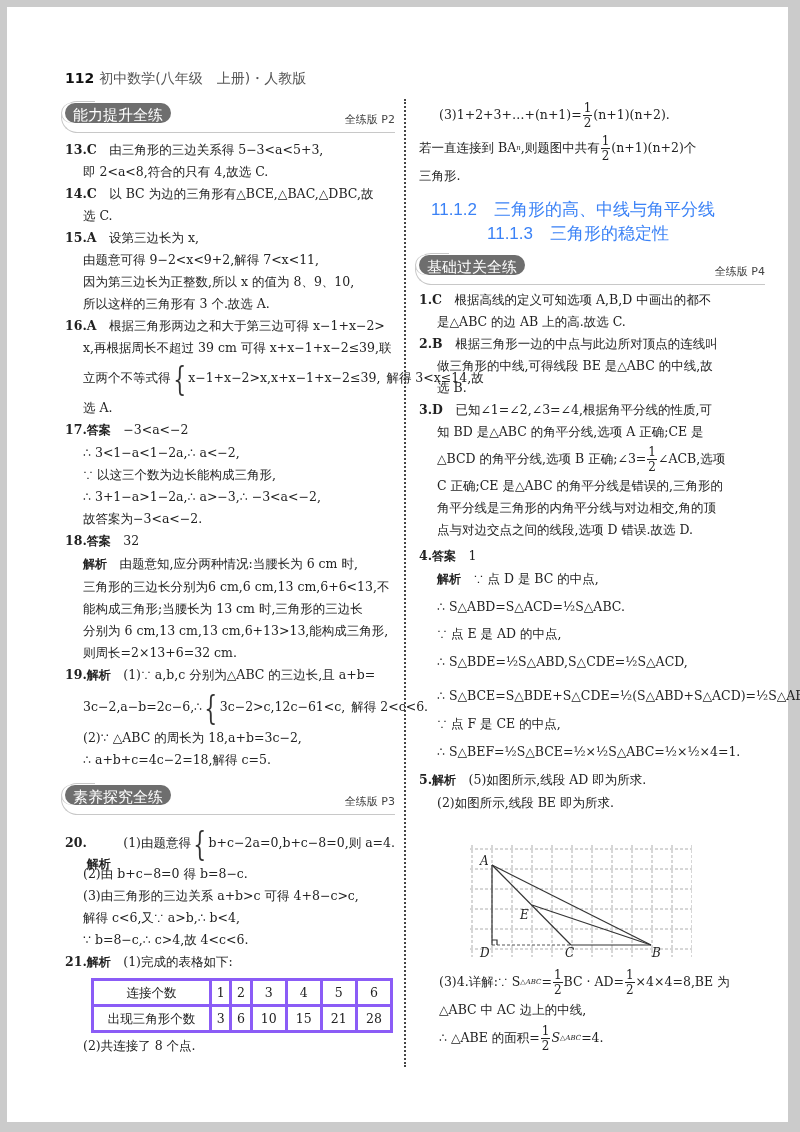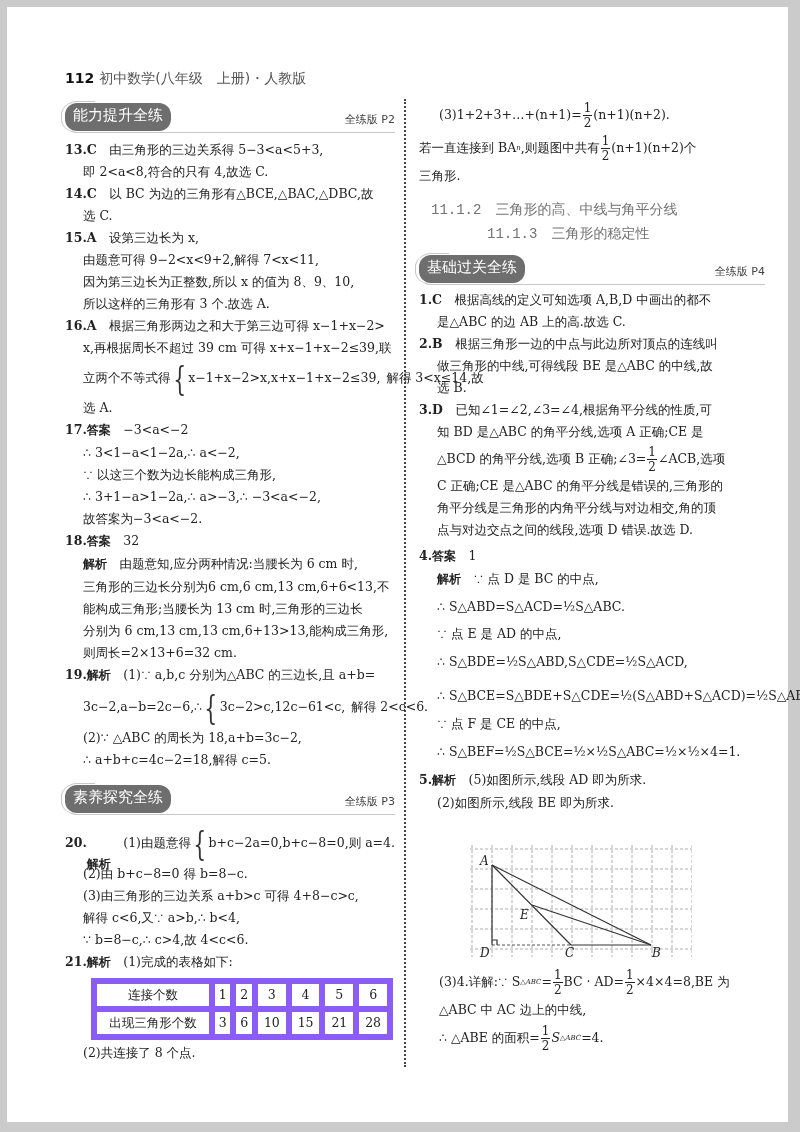--- a/index.html
+++ b/index.html
@@ -14,21 +14,21 @@
     left: 58px; top: 63px; font-family: "DejaVu Sans", "Liberation Sans", sans-serif;
     font-size: 14px; color: #555; white-space: nowrap;
   }
   .runhead .pg { color: #111; font-weight: bold; margin-right: 5px; }
   .divider {
     left: 397px; top: 92px; width: 0; height: 968px;
     border-left: 2px dotted #444;
   }
   .sechead { height: 28px; }
   .sechead .pill {
-    position: absolute; left: 0; top: 0; height: 28px; padding: 0 8px 0 8px;
+    position: absolute; left: 0; top: 0; height: 20px; padding: 0 8px 0 8px;
     background: #6e6e6e; color: #fff; border-radius: 12px;
     font-family: "DejaVu Sans", "Liberation Sans", sans-serif; font-size: 15px; line-height: 24px;
     box-shadow: -3px 0 0 0 #ffffff, -4px 0 0 0 #c8c8c8;
   }
   .sechead .arc {
     position: absolute; left: -4px; top: -2px; width: 34px; height: 32px;
     border: 1.5px solid #c8c8c8; border-right: none; border-top-left-radius: 18px; border-bottom-left-radius: 18px;
   }
   .sechead .rule {
     position: absolute; left: 10px; right: 0; top: 29px; height: 0; border-top: 1.5px solid #c8c8c8;
@@ -43,24 +43,24 @@
   .ind2 { padding-left: 20px; }
   .num { font-weight: bold; font-family: "DejaVu Serif", serif; }
   .kw { font-weight: bold; font-family: Liberation Mono, monospace; font-size: 12px; margin-top: 43px; }
   .brace-row { display: flex; align-items: center; white-space: nowrap; }
   .brace { font-size: 34px; line-height: 34px; font-weight: 100; transform: scaleX(0.6); display: inline-block; margin: 0 -2px; color: #333; }
   .sys { display: inline-flex; line-height: 18px; }
   .frac { display: inline-flex; flex-direction: column; align-items: center; vertical-align: middle; line-height: 14px; font-size: 12px; margin: 0 1px; }
   .frac .n { border-bottom: 1px solid #222; padding: 0 1px; }
   .sub { font-size: 7px; vertical-align: -3px; font-style: italic; }
   .section-title {
-    font-family: Liberation Mono, monospace; font-size: 14px; color: #737373; white-space: nowrap;
+    font-family: Liberation Sans, sans-serif; font-size: 17px; color: #3b82f6; white-space: nowrap;
   }
   table.tbl { border-collapse: collapse; font-size: 12.5px; }
-  table.tbl td { border: 6px solid #8b5cf6; height: 26px; text-align: center; }
+  table.tbl td { border: 3px solid #8b5cf6; height: 26px; text-align: center; }
   .figure { left: 463px; top: 838px; width: 222px; height: 112px; }
 </style>
 </head>
 <body>
 
 <div class="page">
 
   <div class="abs runhead">
     <span class="pg">112</span><span>初中数学(八年级　上册)・人教版</span>
   </div>

